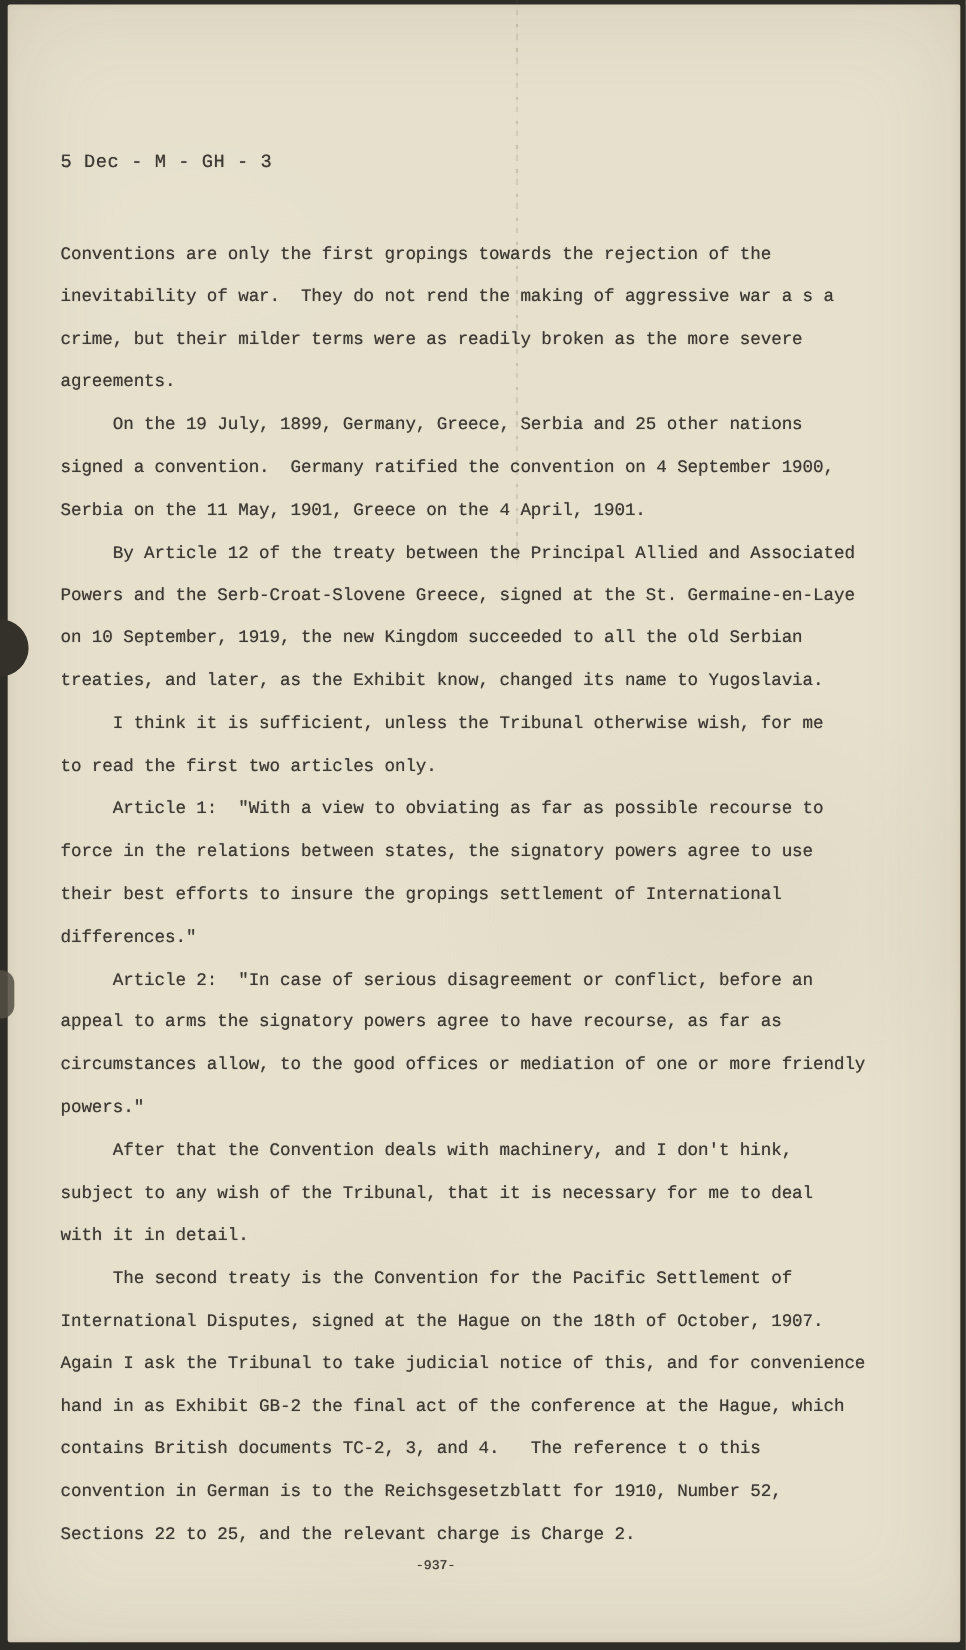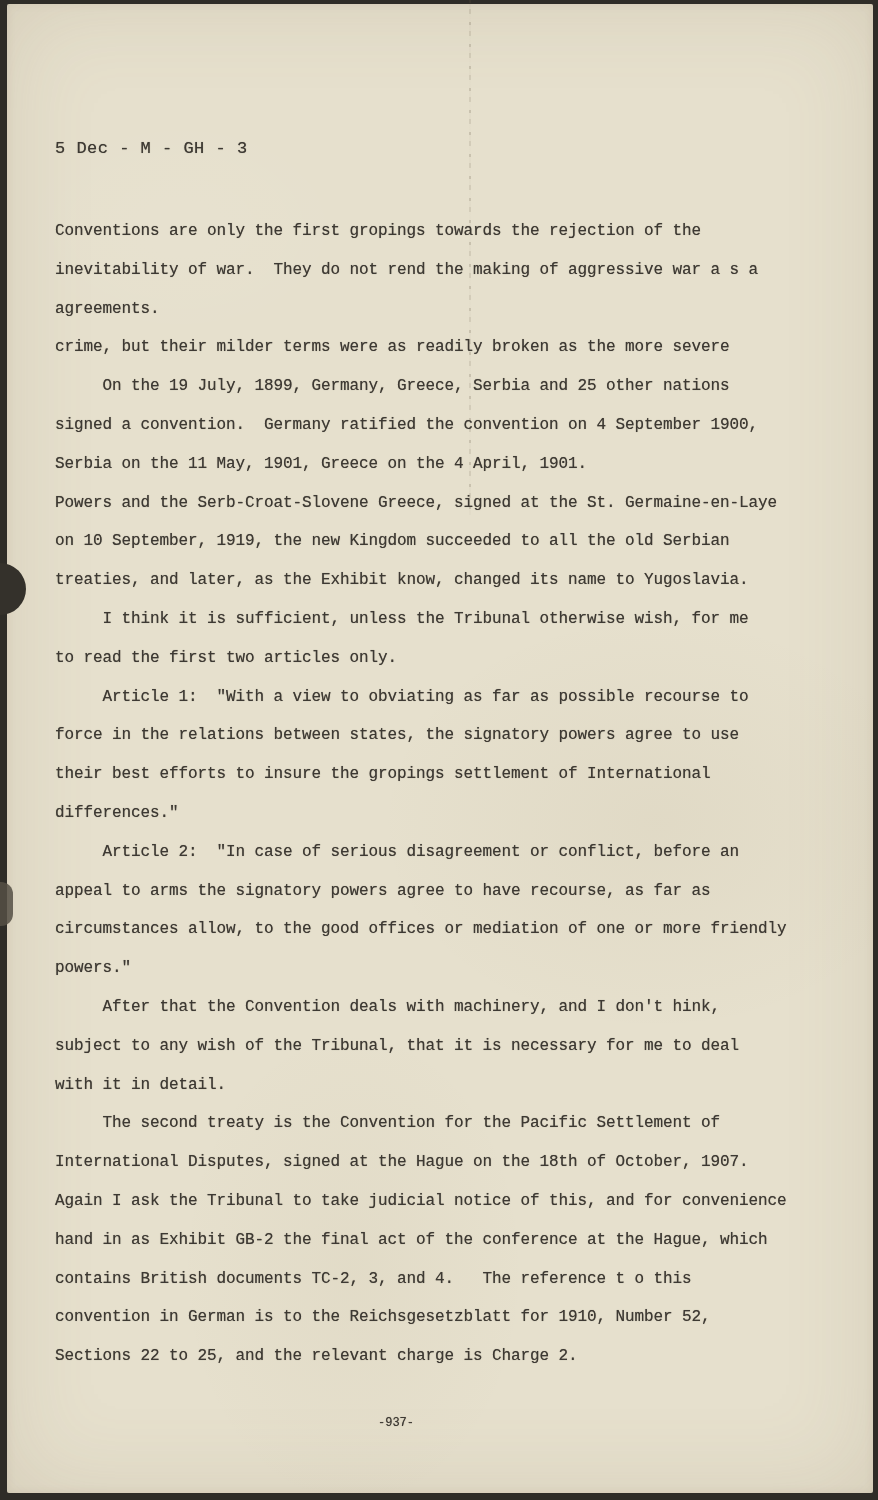--- a/index.html
+++ b/index.html
@@ -101,29 +101,30 @@
 <div class="fold-crease"></div>
 <div class="edge-notch-large"></div>
 <div class="edge-notch-small"></div>
 
 <div class="content">
   <div class="doc-header">5 Dec - M - GH - 3</div>
   <div class="body-text">
       <div>
         <div class="line">Conventions are only the first gropings towards the rejection of the</div>
         <div class="line">inevitability of war.  They do not rend the making of aggressive war a s a</div>
+        <div class="line">crime, but their milder terms were as readily broken as the more severe</div>
         <div class="line">agreements.</div>
-        <div class="line">crime, but their milder terms were as readily broken as the more severe</div>
       </div>
       <div>
         <div class="line">     On the 19 July, 1899, Germany, Greece, Serbia and 25 other nations</div>
         <div class="line">signed a convention.  Germany ratified the convention on 4 September 1900,</div>
         <div class="line">Serbia on the 11 May, 1901, Greece on the 4 April, 1901.</div>
       </div>
       <div>
+        <div class="line">     By Article 12 of the treaty between the Principal Allied and Associated</div>
         <div class="line">Powers and the Serb-Croat-Slovene Greece, signed at the St. Germaine-en-Laye</div>
         <div class="line">on 10 September, 1919, the new Kingdom succeeded to all the old Serbian</div>
         <div class="line">treaties, and later, as the Exhibit know, changed its name to Yugoslavia.</div>
       </div>
       <div>
         <div class="line">     I think it is sufficient, unless the Tribunal otherwise wish, for me</div>
         <div class="line">to read the first two articles only.</div>
       </div>
       <div>
         <div class="line">     Article 1:  "With a view to obviating as far as possible recourse to</div>

